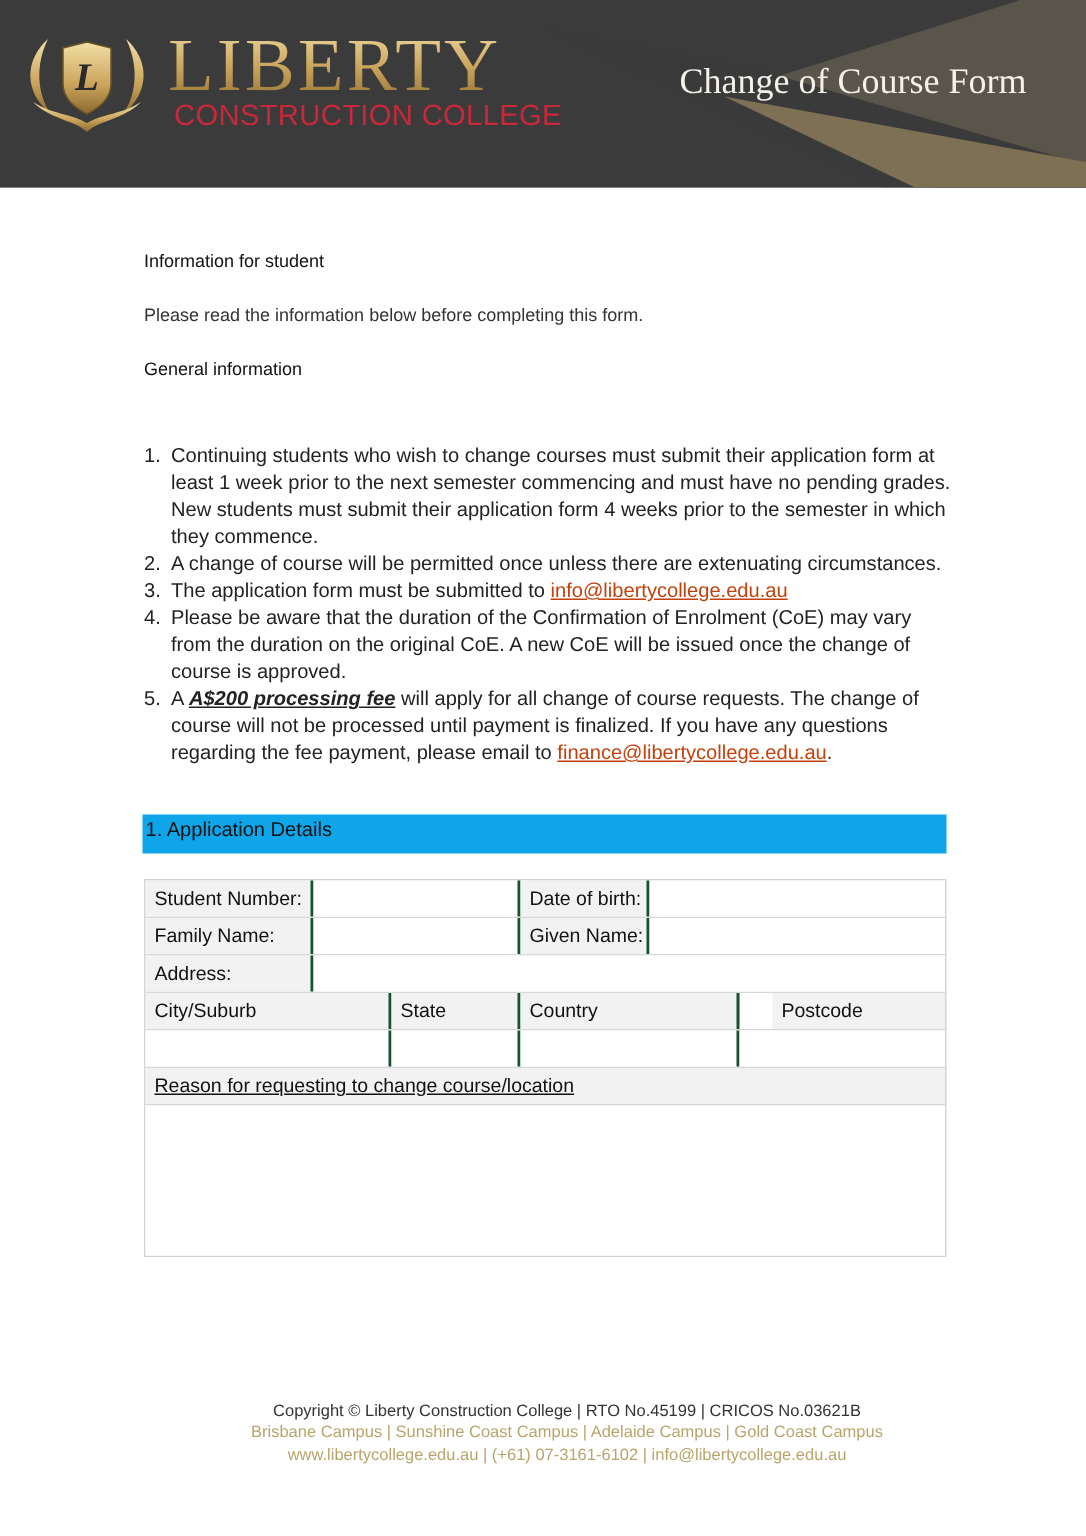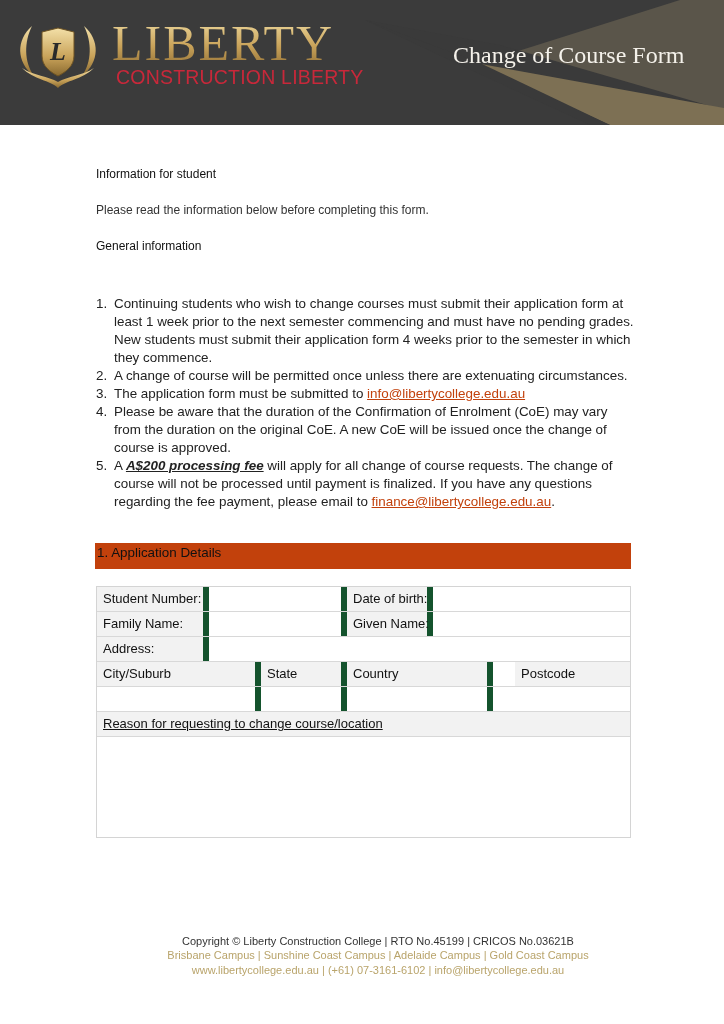--- a/index.html
+++ b/index.html
@@ -18,26 +18,26 @@
 
   
   .txt { position:absolute; left:96px; font-size:12px; line-height:18px; color:#111; }
   .muted { color:#333; }
   ol.info { position:absolute; left:96px; top:295px; width:540px; list-style:none; font-size:13.4px; line-height:18px; color:#222; }
   ol.info li { position:relative; padding-left:18px; }
   ol.info li .num { position:absolute; left:0; top:0; }
   a.lnk { color:#c2410c; text-decoration:underline; }
   .fee { font-weight:bold; font-style:italic; text-decoration:underline; }
 
-  .section-bar { position:absolute; left:95px; top:543px; width:536px; height:26px; background:#c2410c; font-size:13.4px; line-height:20px; padding-left:2px; color:#111; }
+  .section-bar { position:absolute; left:95px; top:543px; width:536px; height:26px; background:#0ea5e9; font-size:13.4px; line-height:20px; padding-left:2px; color:#111; }
 
   
   .tbl { position:absolute; left:96px; top:586px; width:535px; border:1px solid #d4d4d4; }
   .row { display:flex; height:25px; border-bottom:1px solid #d8d8d8; }
-  .cell { border-right:6px solid #14532d; font-size:13px; line-height:24px; padding-left:6px; color:#111; white-space:nowrap; }
+  .cell { border-right:2px solid #14532d; font-size:13px; line-height:24px; padding-left:6px; color:#111; white-space:nowrap; }
   .cell:last-child { border-right:none; }
   .lbl { background:#f2f2f2; }
   .val { background:#fff; }
   .reason-box { height:100px; background:#fff; }
 
   
   .footer { position:absolute; left:16px; width:724px; text-align:center; font-size:11px; line-height:14.5px; }
   .f1 { top:934px; color:#333; }
   .f2 { top:948px; color:#b9a46b; }
   .f3 { top:963px; color:#b9a46b; }
@@ -61,21 +61,21 @@
           <stop offset="1" stop-color="#8a6a30"></stop>
       </linearGradient>
     </defs>
     <path d="M20 8 C4 22 4 44 22 58 C12 44 12 24 20 8Z" fill="url(#g1)"></path>
     <path d="M72 8 C88 22 88 44 70 58 C80 44 80 24 72 8Z" fill="url(#g1)"></path>
     <path d="M10 50 C22 62 38 62 46 70 C54 62 70 62 82 50 C70 58 56 58 46 64 C36 58 22 58 10 50Z" fill="url(#g1)"></path>
     <path d="M30 14 L46 10 L62 14 L62 38 C62 48 54 54 46 58 C38 54 30 48 30 38 Z" fill="url(#g1)" stroke="#6e5322" stroke-width="1"></path>
     <text x="46" y="42" text-anchor="middle" font-family="Liberation Serif, serif" font-size="26" font-style="italic" font-weight="bold" fill="#2a2a2a">L</text>
   </svg>
   <div class="brand-name">LIBERTY</div>
-  <div class="brand-sub">CONSTRUCTION LIBERTY</div>
+  <div class="brand-sub">CONSTRUCTION COLLEGE</div>
   <div class="form-title">Change of Course Form</div>
 </div>
 
 <div class="txt" style="top:165px;">Information for student</div>
 <div class="txt muted" style="top:201px;">Please read the information below before completing this form.</div>
 <div class="txt" style="top:237px;">General information</div>
 
 <ol class="info">
   <li>
     <span class="num">1.</span>

